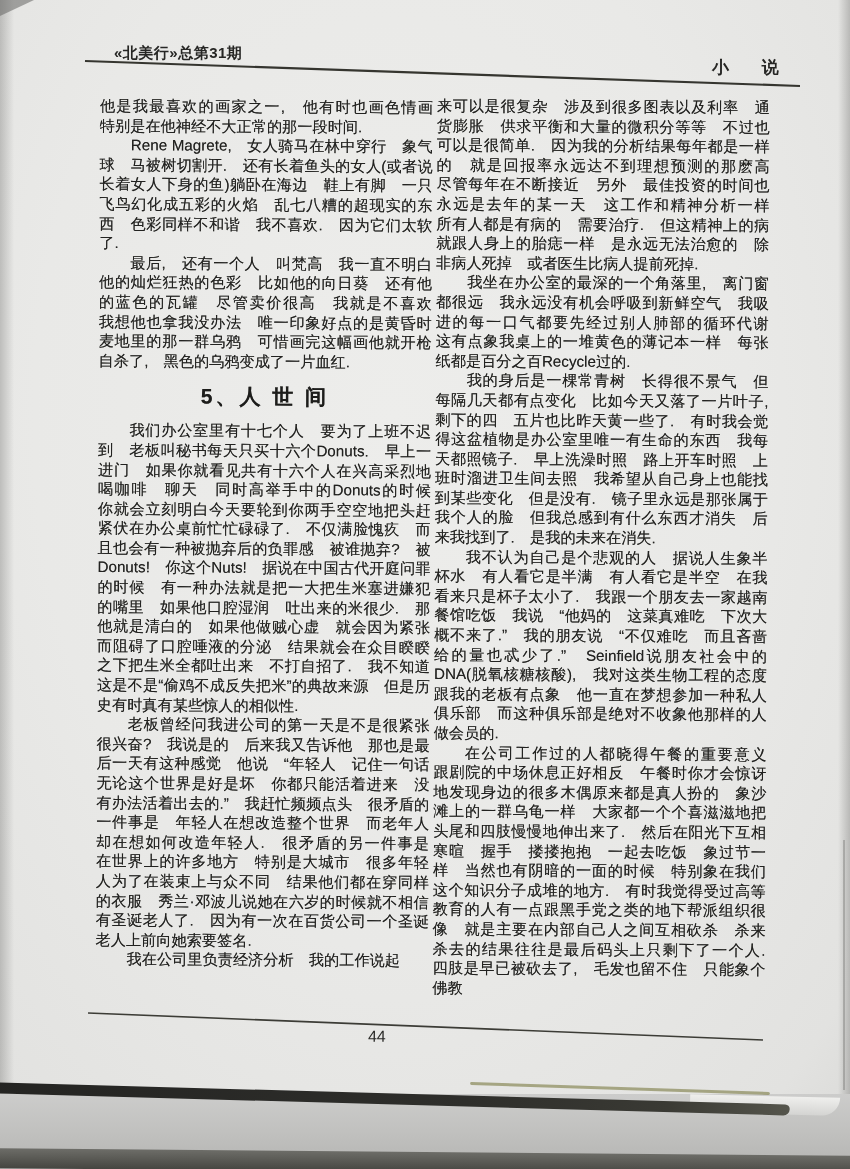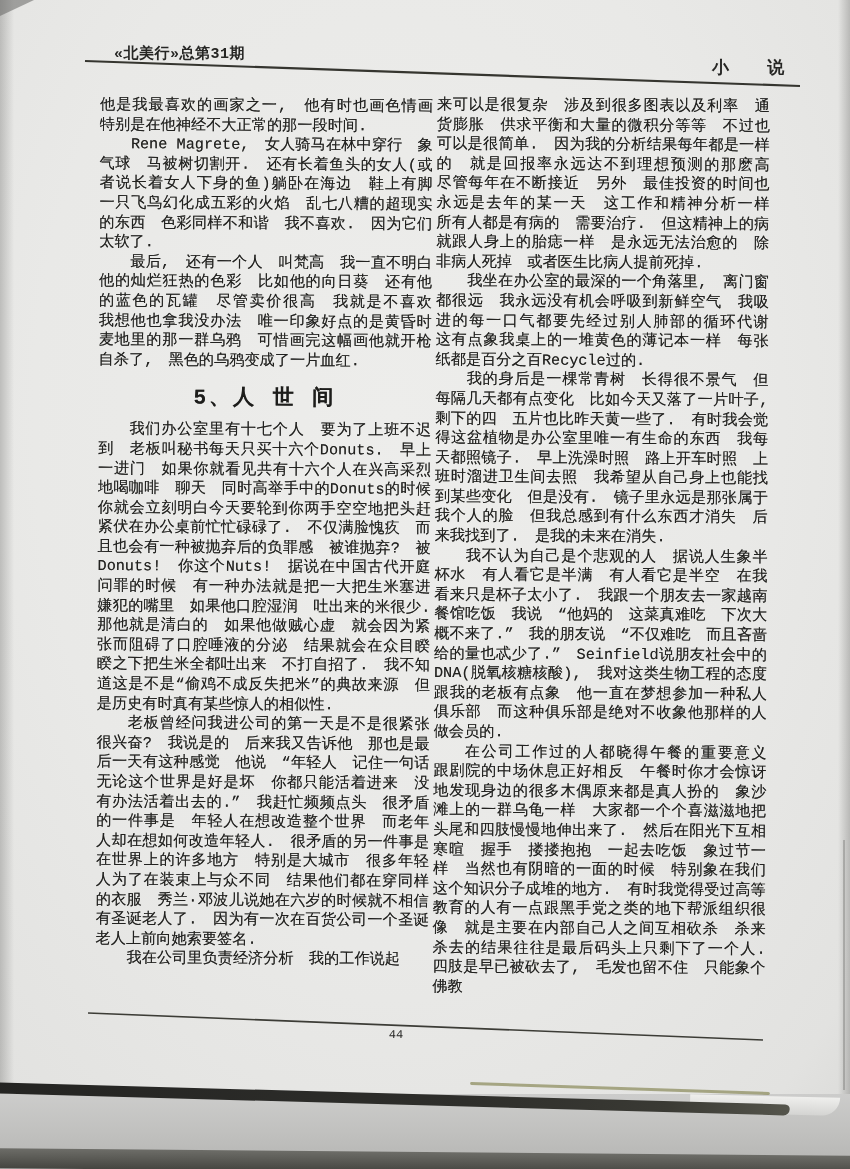--- a/index.html
+++ b/index.html
@@ -1,18 +1,18 @@
 <!DOCTYPE html>
 <html><head>
 <meta charset="utf-8">
 <style>
   html,body{margin:0;padding:0;}
   body{background:#a8a8a6;width:850px;height:1169px;overflow:hidden;}
   .page{position:relative;width:850px;height:1169px;background:#fef9c3;overflow:hidden;
-        font-family:Liberation Mono, monospace;}
+        font-family:Liberation Sans, sans-serif;}
   
   .paper{position:absolute;left:0;top:0;width:850px;height:1100px;
          background:radial-gradient(ellipse at 46% 38%, #ededeb 0%, #e9e9e7 55%, #e2e2e0 92%, #dcdcda 100%);}
   .edge-shade-left{position:absolute;left:0;top:0;width:14px;height:1100px;
          background:linear-gradient(90deg, rgba(110,110,108,.35), rgba(110,110,108,0));}
   .edge-shade-right{position:absolute;right:0;top:0;width:12px;height:1100px;
          background:linear-gradient(270deg, rgba(120,120,118,.40), rgba(120,120,118,0));}
   .corner-wedge{position:absolute;left:0;top:0;width:0;height:0;
          border-top:16px solid rgba(100,100,98,.55);border-right:34px solid transparent;}
   .streak{position:absolute;right:5px;top:840px;width:2px;height:250px;background:rgba(100,100,96,.35);}
@@ -28,22 +28,22 @@
   .col{position:absolute;width:333px;color:#222220;transform:rotate(.3deg);transform-origin:0 0;}
   .col p{margin:0;font-size:15.2px;line-height:19.6px;text-align:justify;
          text-shadow:0 0 .5px rgba(45,45,42,.65);}
   .col-left{left:100px;top:96px;}
   .col-right{left:437px;top:96px;}
   .indent{text-indent:2.05em;}
   .heading{font-size:21px;font-weight:bold;text-align:center;margin:12px 0 10px 0;
            letter-spacing:3px;color:#1d1d1b;text-shadow:0 0 .5px rgba(40,40,38,.7);}
 
   
-  .page-num{position:absolute;left:368px;top:1028px;width:56px;text-align:center;
-            font-size:12px;color:#2a2a28;transform:rotate(.5deg);}
+  .page-num{position:absolute;left:368px;top:1028px;width:56px;
+            font-size:16px;color:#2a2a28;transform:rotate(.5deg);}
 
   
   .below-gray{position:absolute;left:0;top:1094px;width:850px;height:75px;
             background:linear-gradient(180deg,#cccccb 0%,#c2c2c0 45%,#b4b4b2 100%);}
   .page-edge-dark{position:absolute;left:-18px;top:1082px;width:808px;height:11px;
             background:linear-gradient(90deg,#242422 0%,#2e2e2b 60%,#3a3a34 85%,#55554c 100%);
             transform:rotate(1.6deg);transform-origin:0 50%;border-radius:0 10px 14px 0;}
   .page-edge-olive{position:absolute;left:470px;top:1087px;width:300px;height:3px;
             background:#8f8f62;opacity:.75;transform:rotate(1.9deg);border-radius:3px;}
   .corner-curl{position:absolute;left:690px;top:1096px;width:150px;height:18px;

